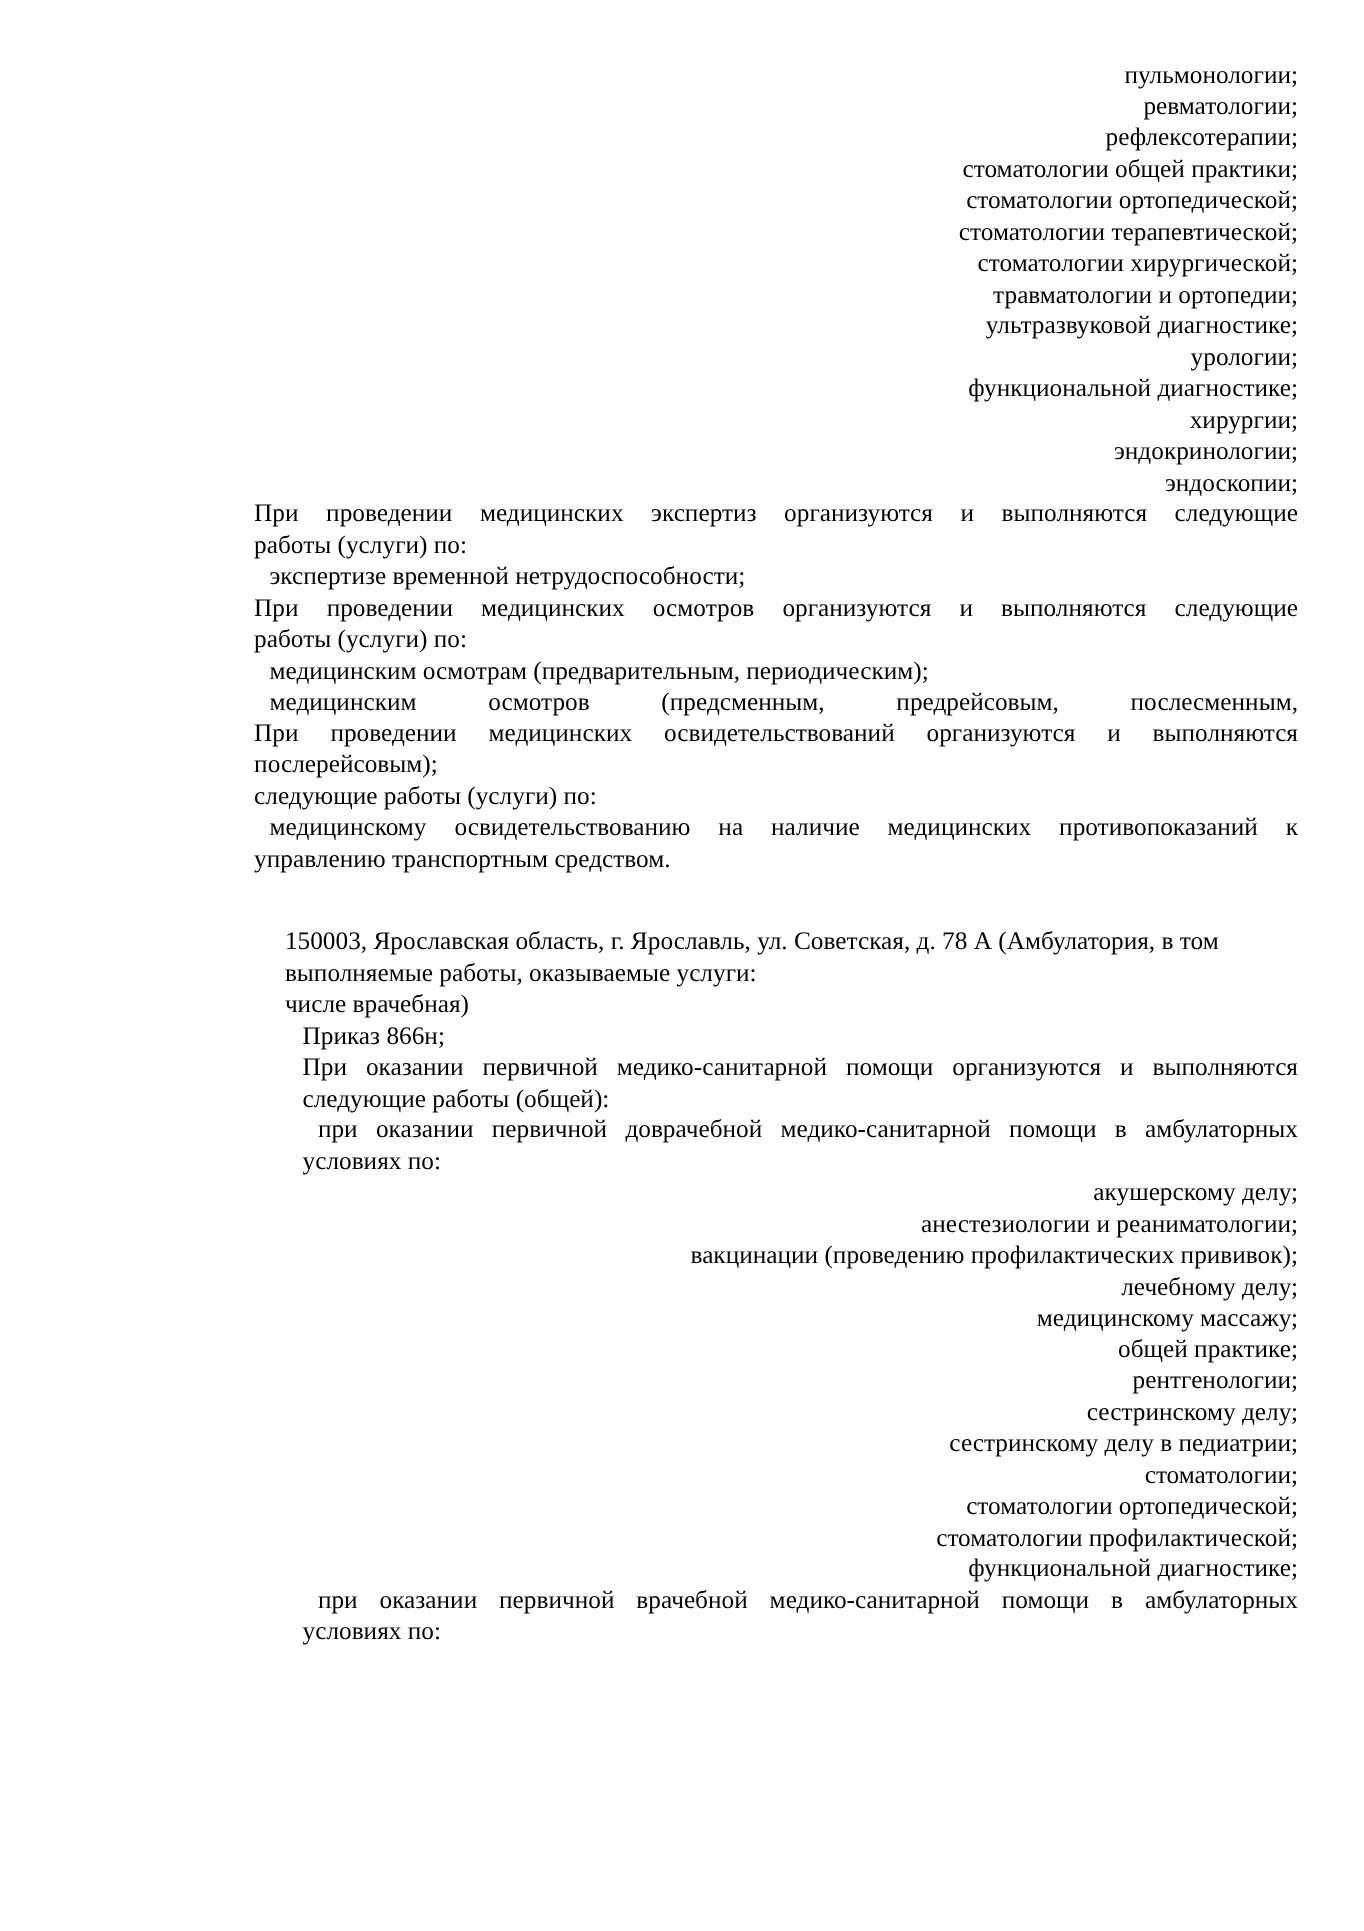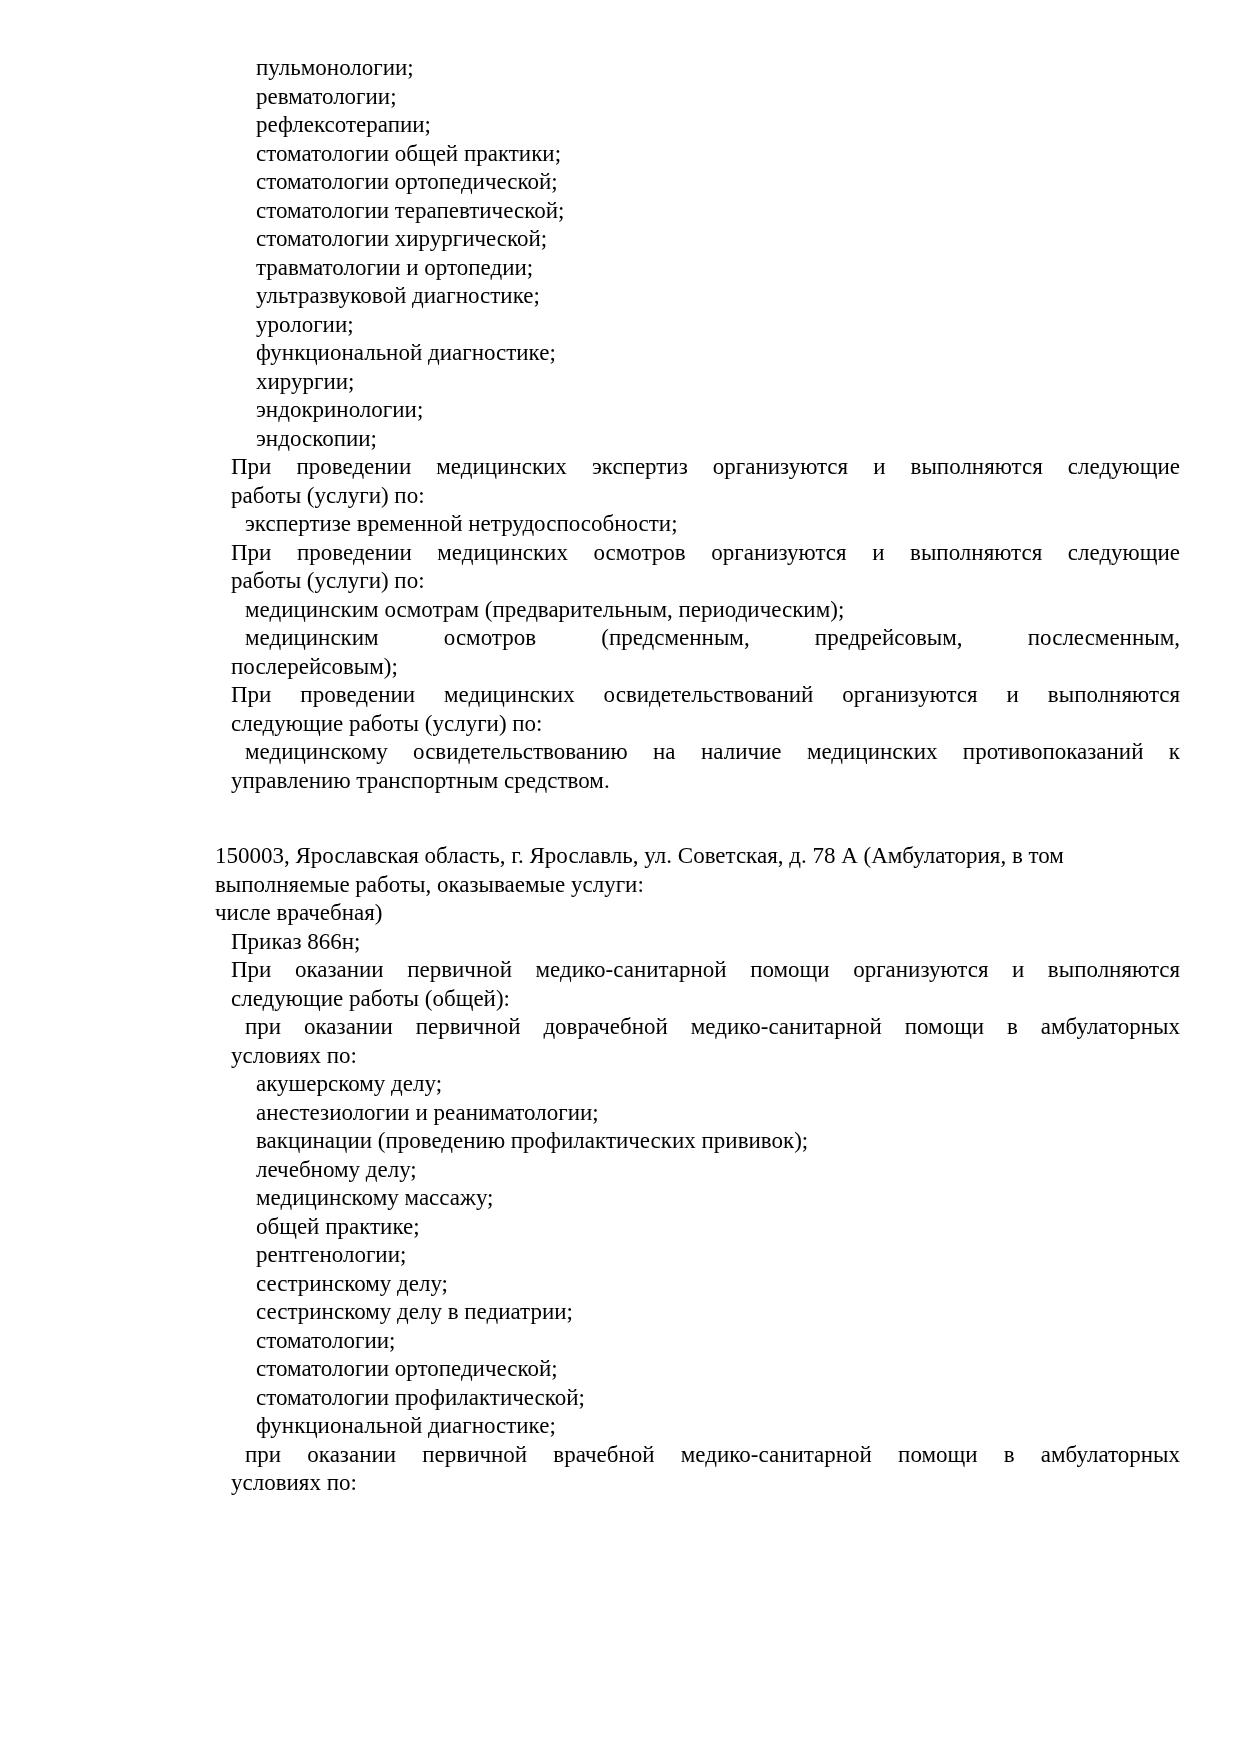--- a/index.html
+++ b/index.html
@@ -15,31 +15,32 @@
     overflow: hidden;
   }
   .doc {
     box-sizing: border-box;
     width: 1240px;
     height: 1755px;
     padding: 54px 60px 0 215px; 
   }
   .doc-section + .doc-section {
     margin-top: 47px;
+    margin-left: 44px;
   }
   .line {
     font-size: 23px;
     line-height: 28.5px;
     white-space: pre;
     text-align: left;
   }
   
   .ind-1 { padding-left: 16px; }
   .ind-2 { padding-left: 30px; }
-  .ind-3 { padding-left: 41px; }
+  .ind-3 { padding-left: 41px; text-align: right; }
   
   .just {
     white-space: normal;
     text-align: justify;
     text-align-last: justify;
   }
 </style>
 </head>
 <body style="background: rgb(255, 255, 255); color: rgb(0, 0, 0);">
 
@@ -59,22 +60,22 @@
       <div class="line ind-3">хирургии;</div>
       <div class="line ind-3">эндокринологии;</div>
       <div class="line ind-3">эндоскопии;</div>
       <div class="line ind-1 just">При проведении медицинских экспертиз организуются и выполняются следующие</div>
       <div class="line ind-1">работы (услуги) по:</div>
       <div class="line ind-2">экспертизе временной нетрудоспособности;</div>
       <div class="line ind-1 just">При проведении медицинских осмотров организуются и выполняются следующие</div>
       <div class="line ind-1">работы (услуги) по:</div>
       <div class="line ind-2">медицинским осмотрам (предварительным, периодическим);</div>
       <div class="line ind-2 just">медицинским осмотров (предсменным, предрейсовым, послесменным,</div>
+      <div class="line ind-1 just">При проведении медицинских освидетельствований организуются и выполняются</div>
       <div class="line ind-1">послерейсовым);</div>
-      <div class="line ind-1 just">При проведении медицинских освидетельствований организуются и выполняются</div>
       <div class="line ind-1">следующие работы (услуги) по:</div>
       <div class="line ind-2 just">медицинскому освидетельствованию на наличие медицинских противопоказаний к</div>
       <div class="line ind-1">управлению транспортным средством.</div>
     </div>
     <div class="doc-section">
       <div class="line">150003, Ярославская область, г. Ярославль, ул. Советская, д. 78 А (Амбулатория, в том</div>
       <div class="line">выполняемые работы, оказываемые услуги:</div>
       <div class="line">числе врачебная)</div>
       <div class="line ind-1">Приказ 866н;</div>
       <div class="line ind-1 just">При оказании первичной медико-санитарной помощи организуются и выполняются</div>

